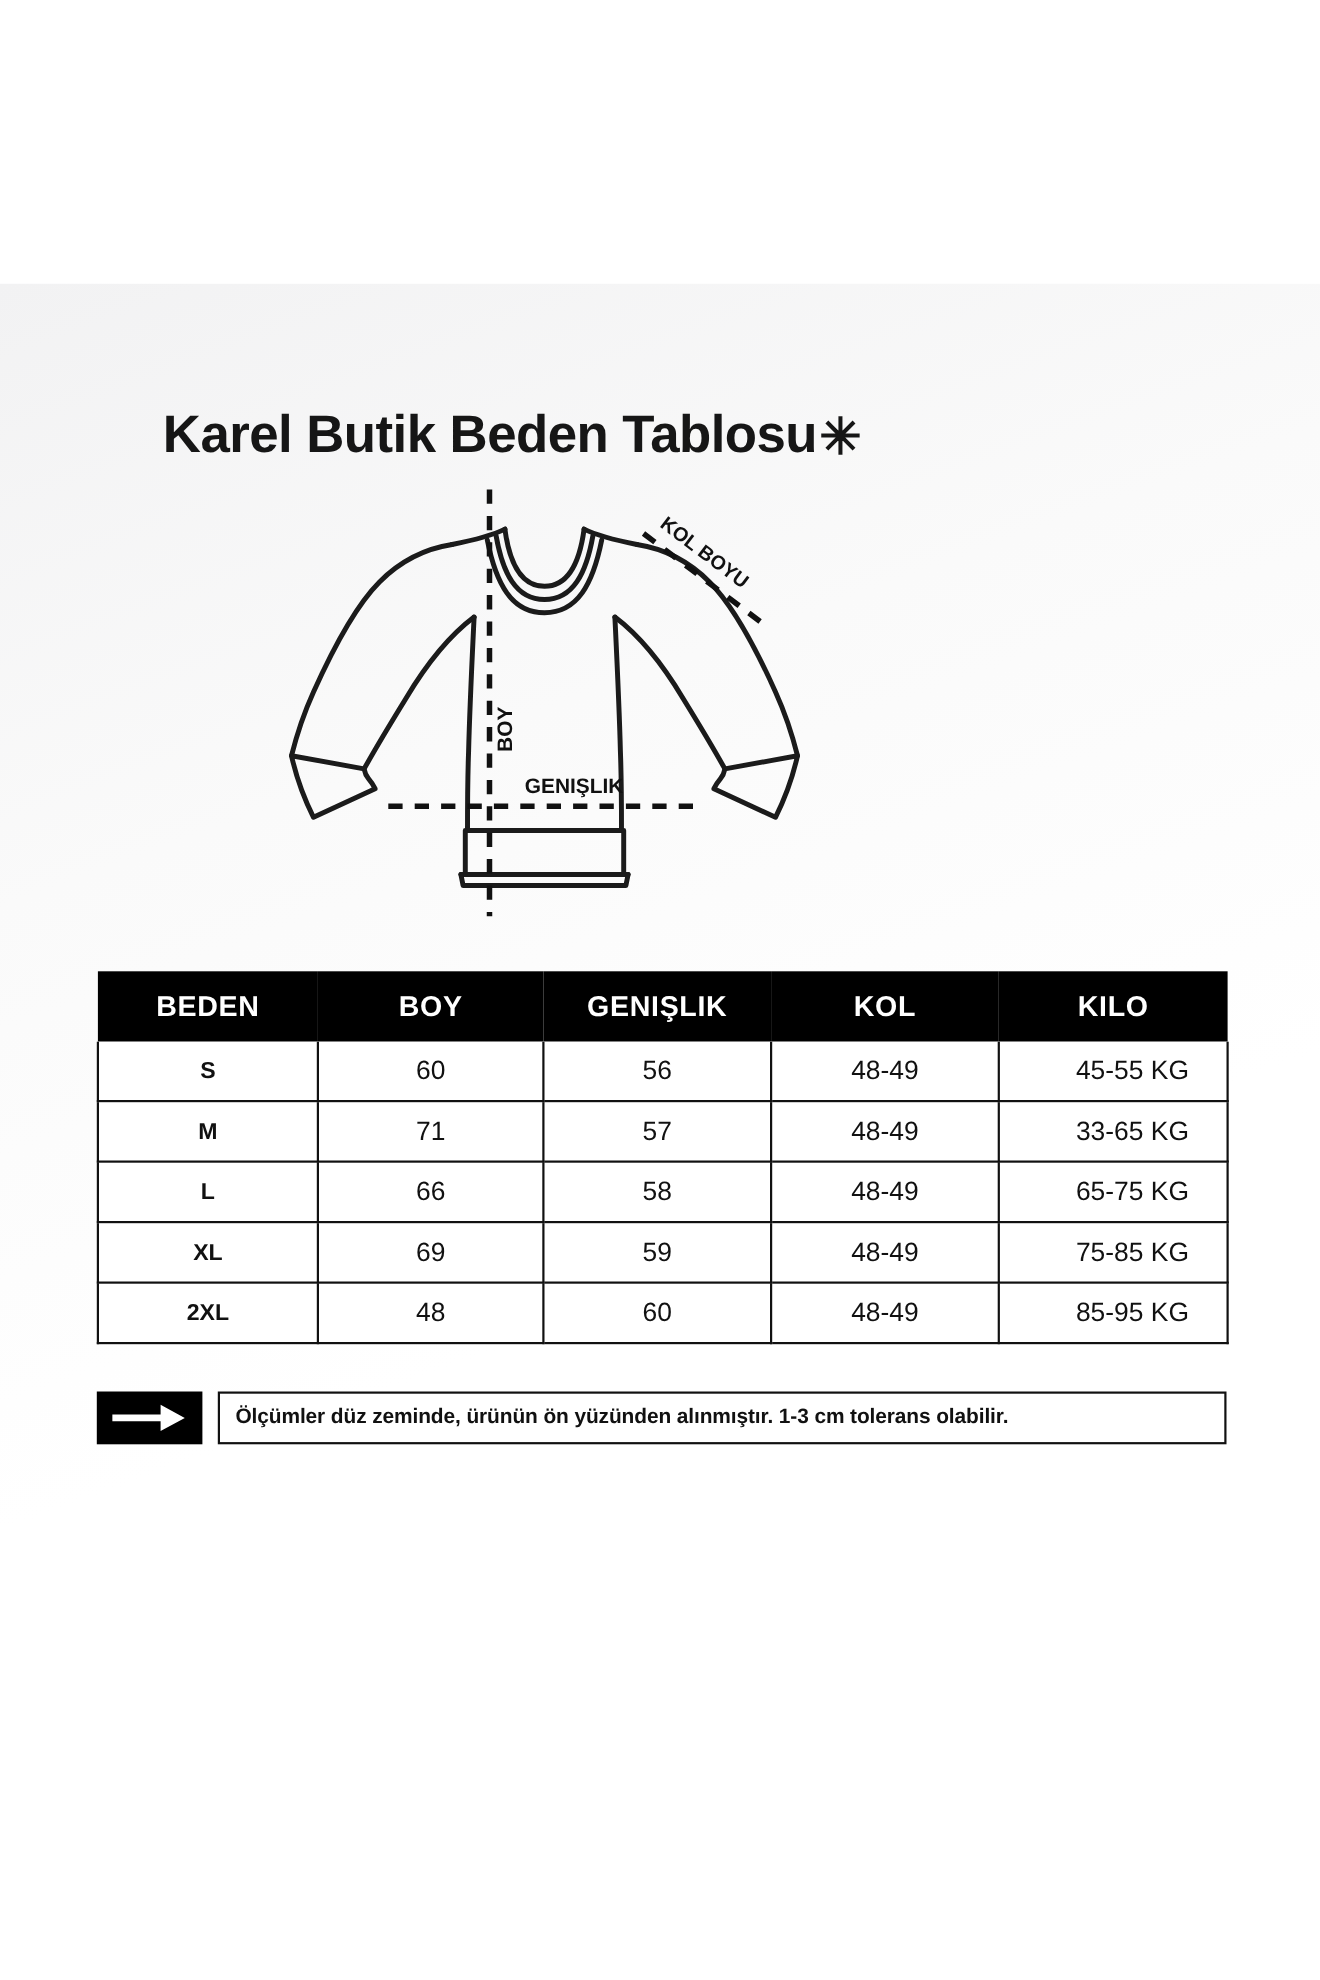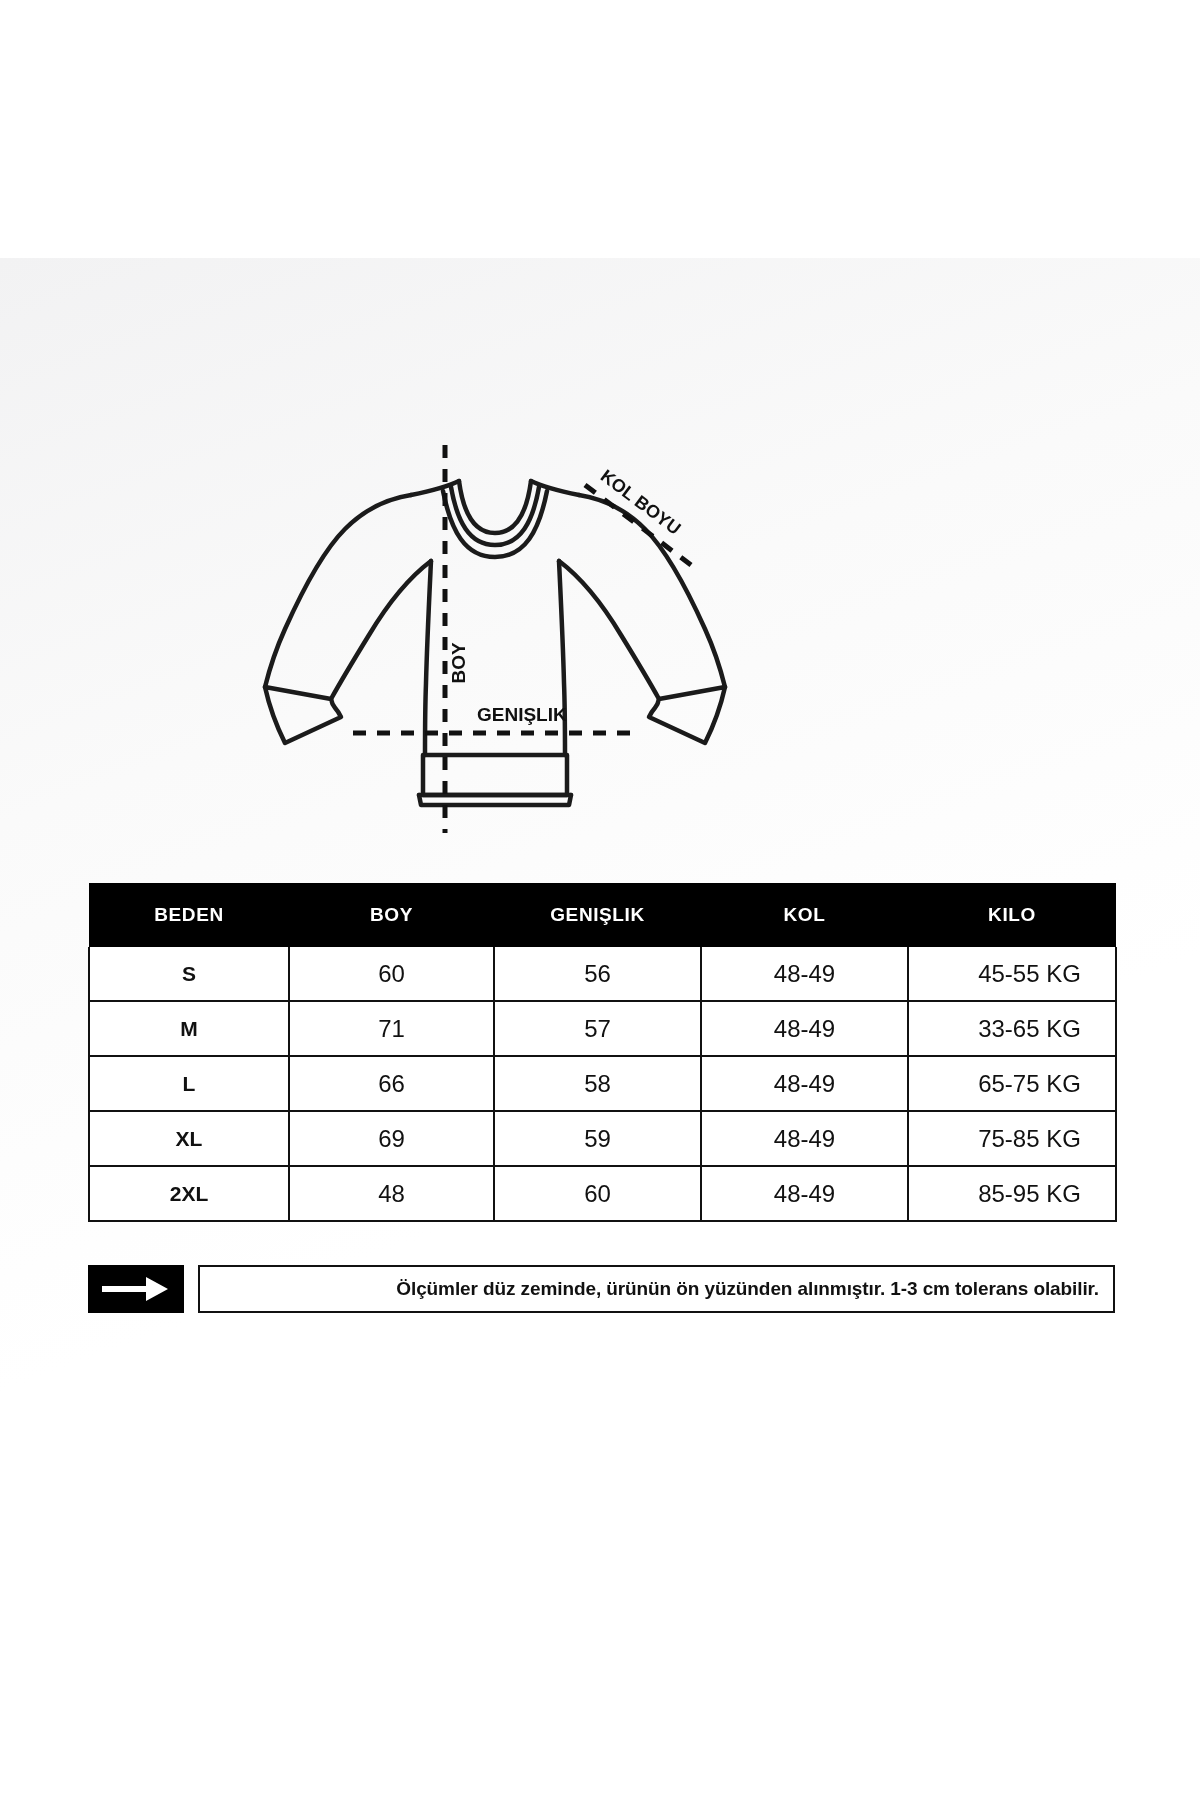--- a/index.html
+++ b/index.html
@@ -81,21 +81,21 @@
     width: 1027px;
   }
   table.size-table {
     width: 1027px;
     border-collapse: collapse;
     table-layout: fixed;
   }
   table.size-table th {
     background: #000000;
     color: #ffffff;
-    font-size: 19px;
+    font-size: 26px;
     font-weight: bold;
     letter-spacing: 0.6px;
     height: 62px;
     text-align: center;
     border: none;
   }
   table.size-table td {
     height: 51px;
     text-align: center;
     font-size: 24px;
@@ -136,21 +136,21 @@
     flex: 0 0 auto;
   }
   .note-arrow svg { position: absolute; left: 14px; top: 9px; }
   .note-box {
     flex: 1 1 auto;
     margin-left: 14px;
     border: 2px solid #111111;
     background: #ffffff;
     display: flex;
     align-items: center;
-    justify-content: flex-end;
+    justify-content: flex-start;
     padding: 0 14px;
     box-sizing: border-box;
   }
   .note-text {
     font-size: 19px;
     font-weight: bold;
     color: #111111;
     white-space: nowrap;
     letter-spacing: -0.1px;
   }
@@ -165,20 +165,23 @@
 </head>
 <body>
 
 <div id="page">
 
   <div class="band-top"></div>
   <div class="band-bottom"></div>
 
   <div class="card">
 
+    <div class="title">
+      <span>Karel Butik Beden Tablosu</span><span class="star">✳</span>
+    </div>
 
     <div class="diagram">
       <svg viewBox="0 0 500 420" xmlns="http://www.w3.org/2000/svg">
         <g fill="none" stroke="#1b1b1b" stroke-width="4.5" stroke-linejoin="round" stroke-linecap="round">
 
           <path d="M166 62 C140 66 118 78 100 96 C78 118 58 156 40 196
                    C30 218 24 238 20 254"></path>
 
           <path d="M186 128 C162 146 142 172 124 202 C108 228 96 248 86 266"></path>
 

